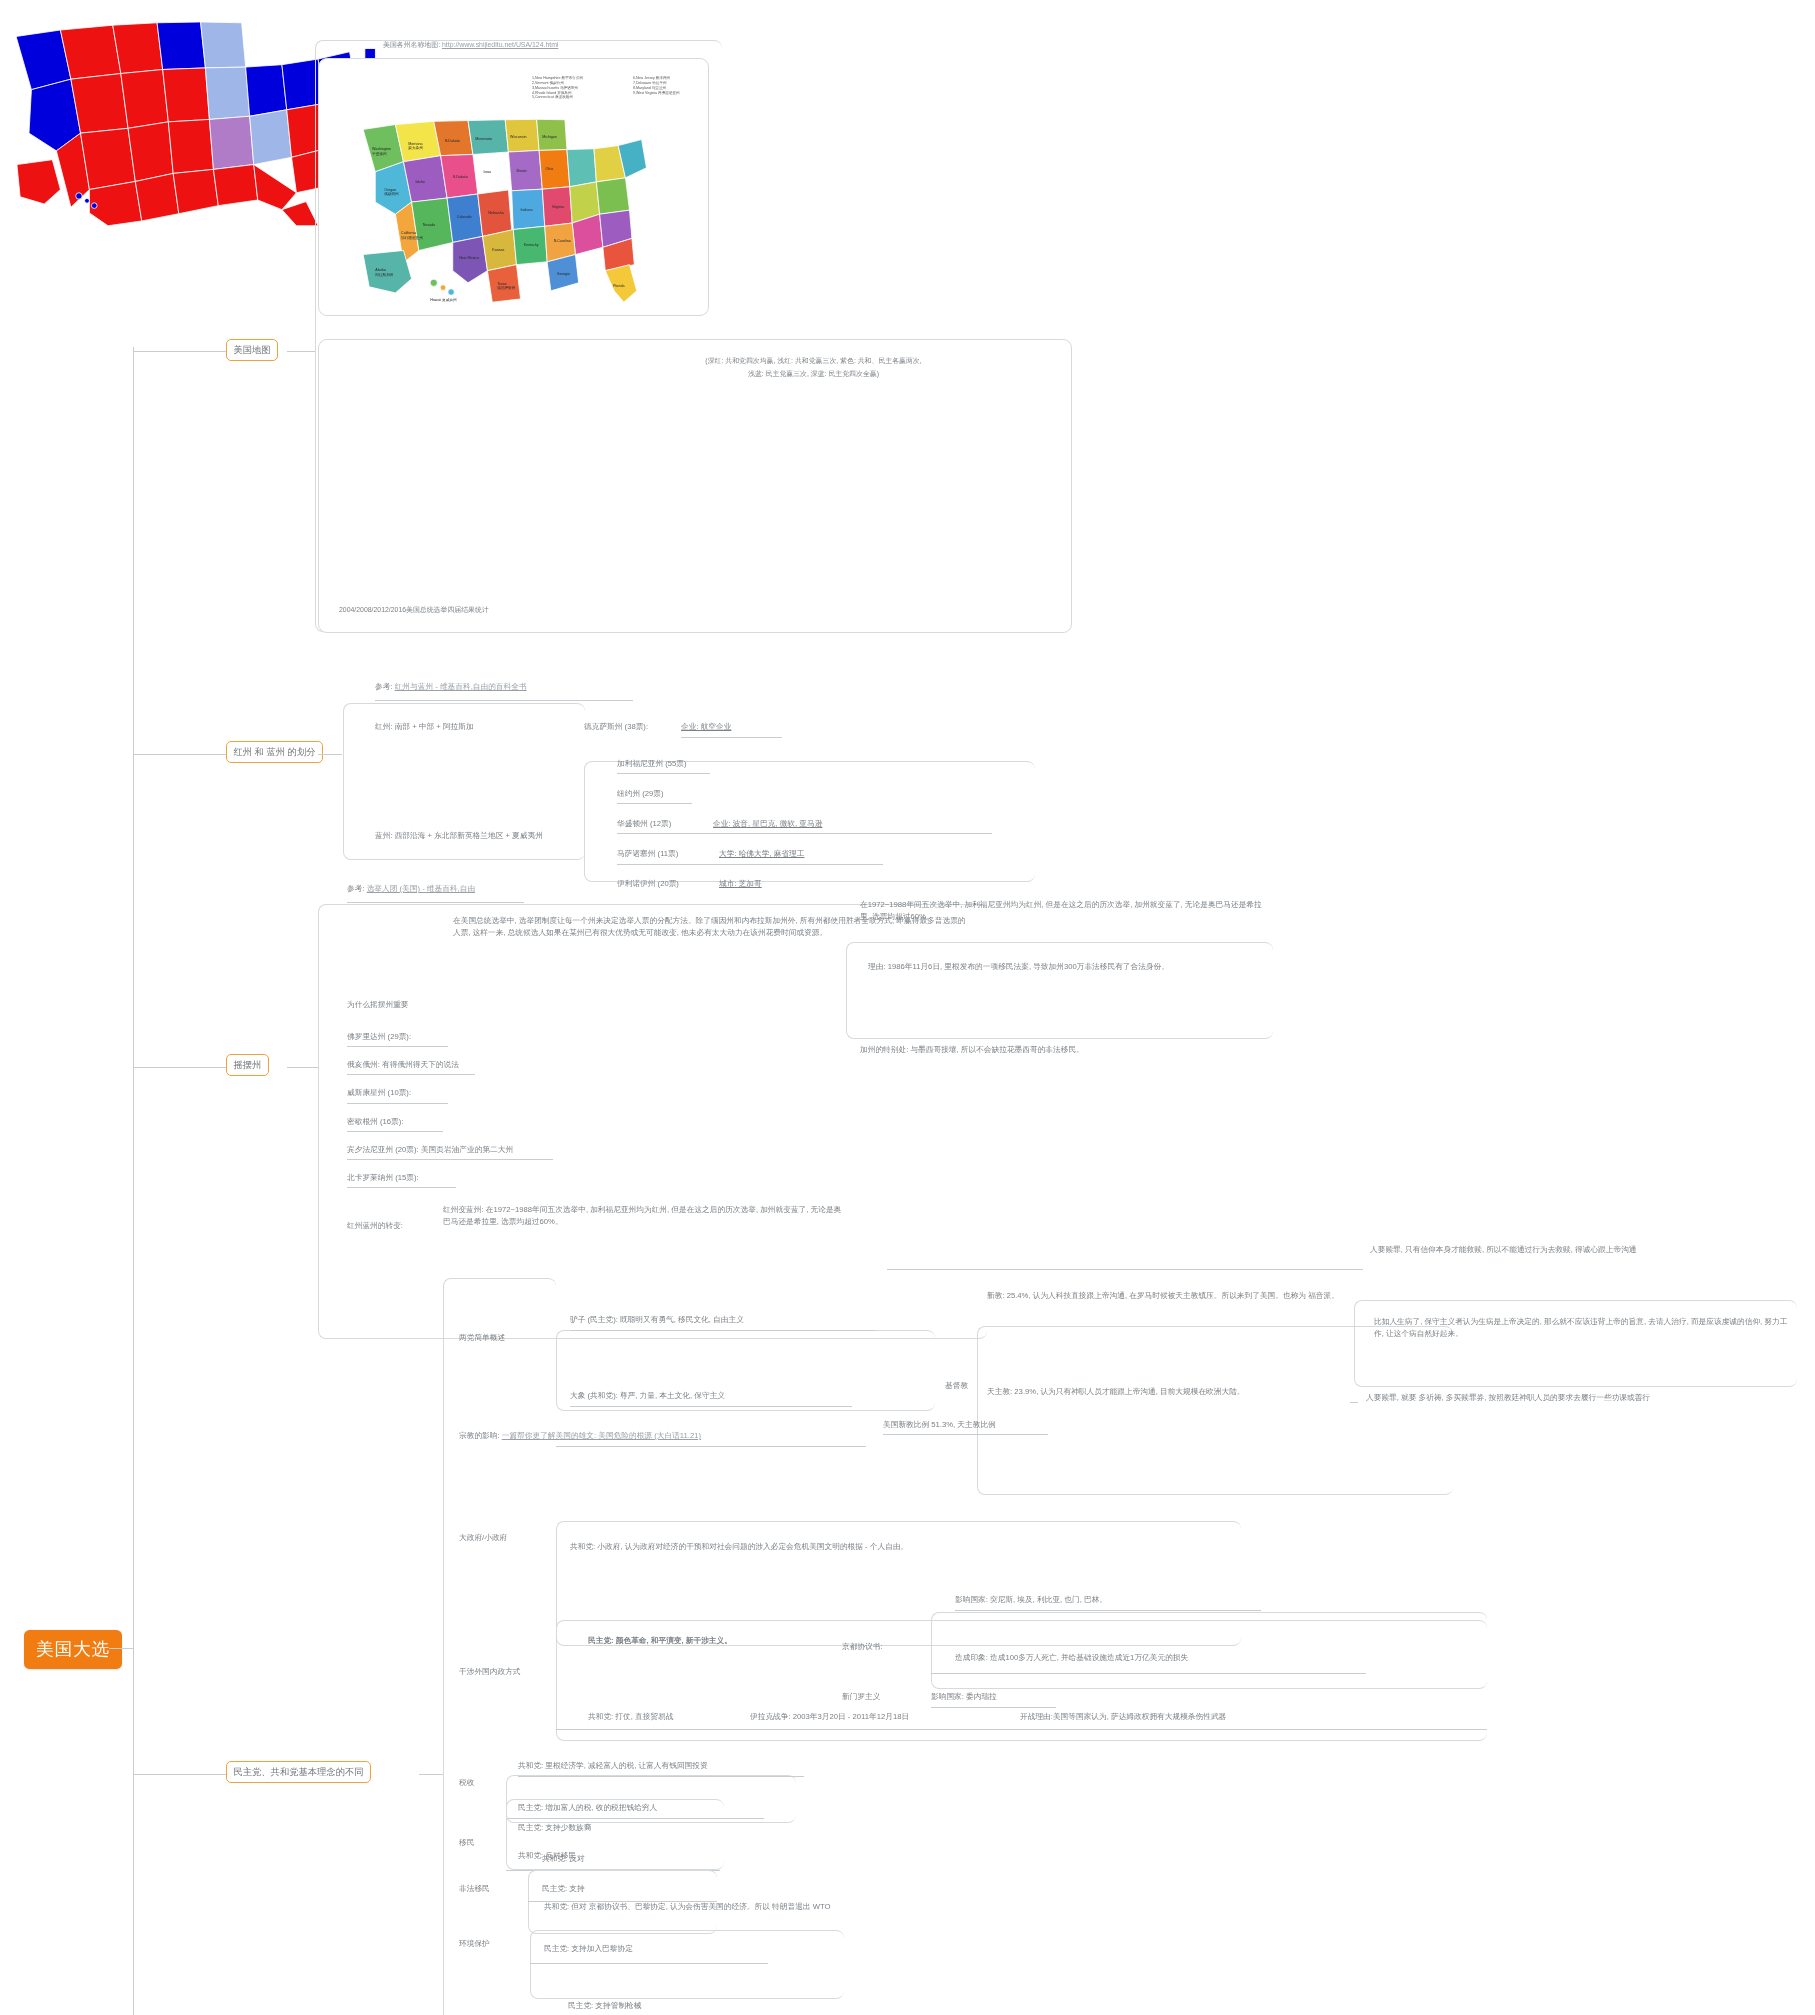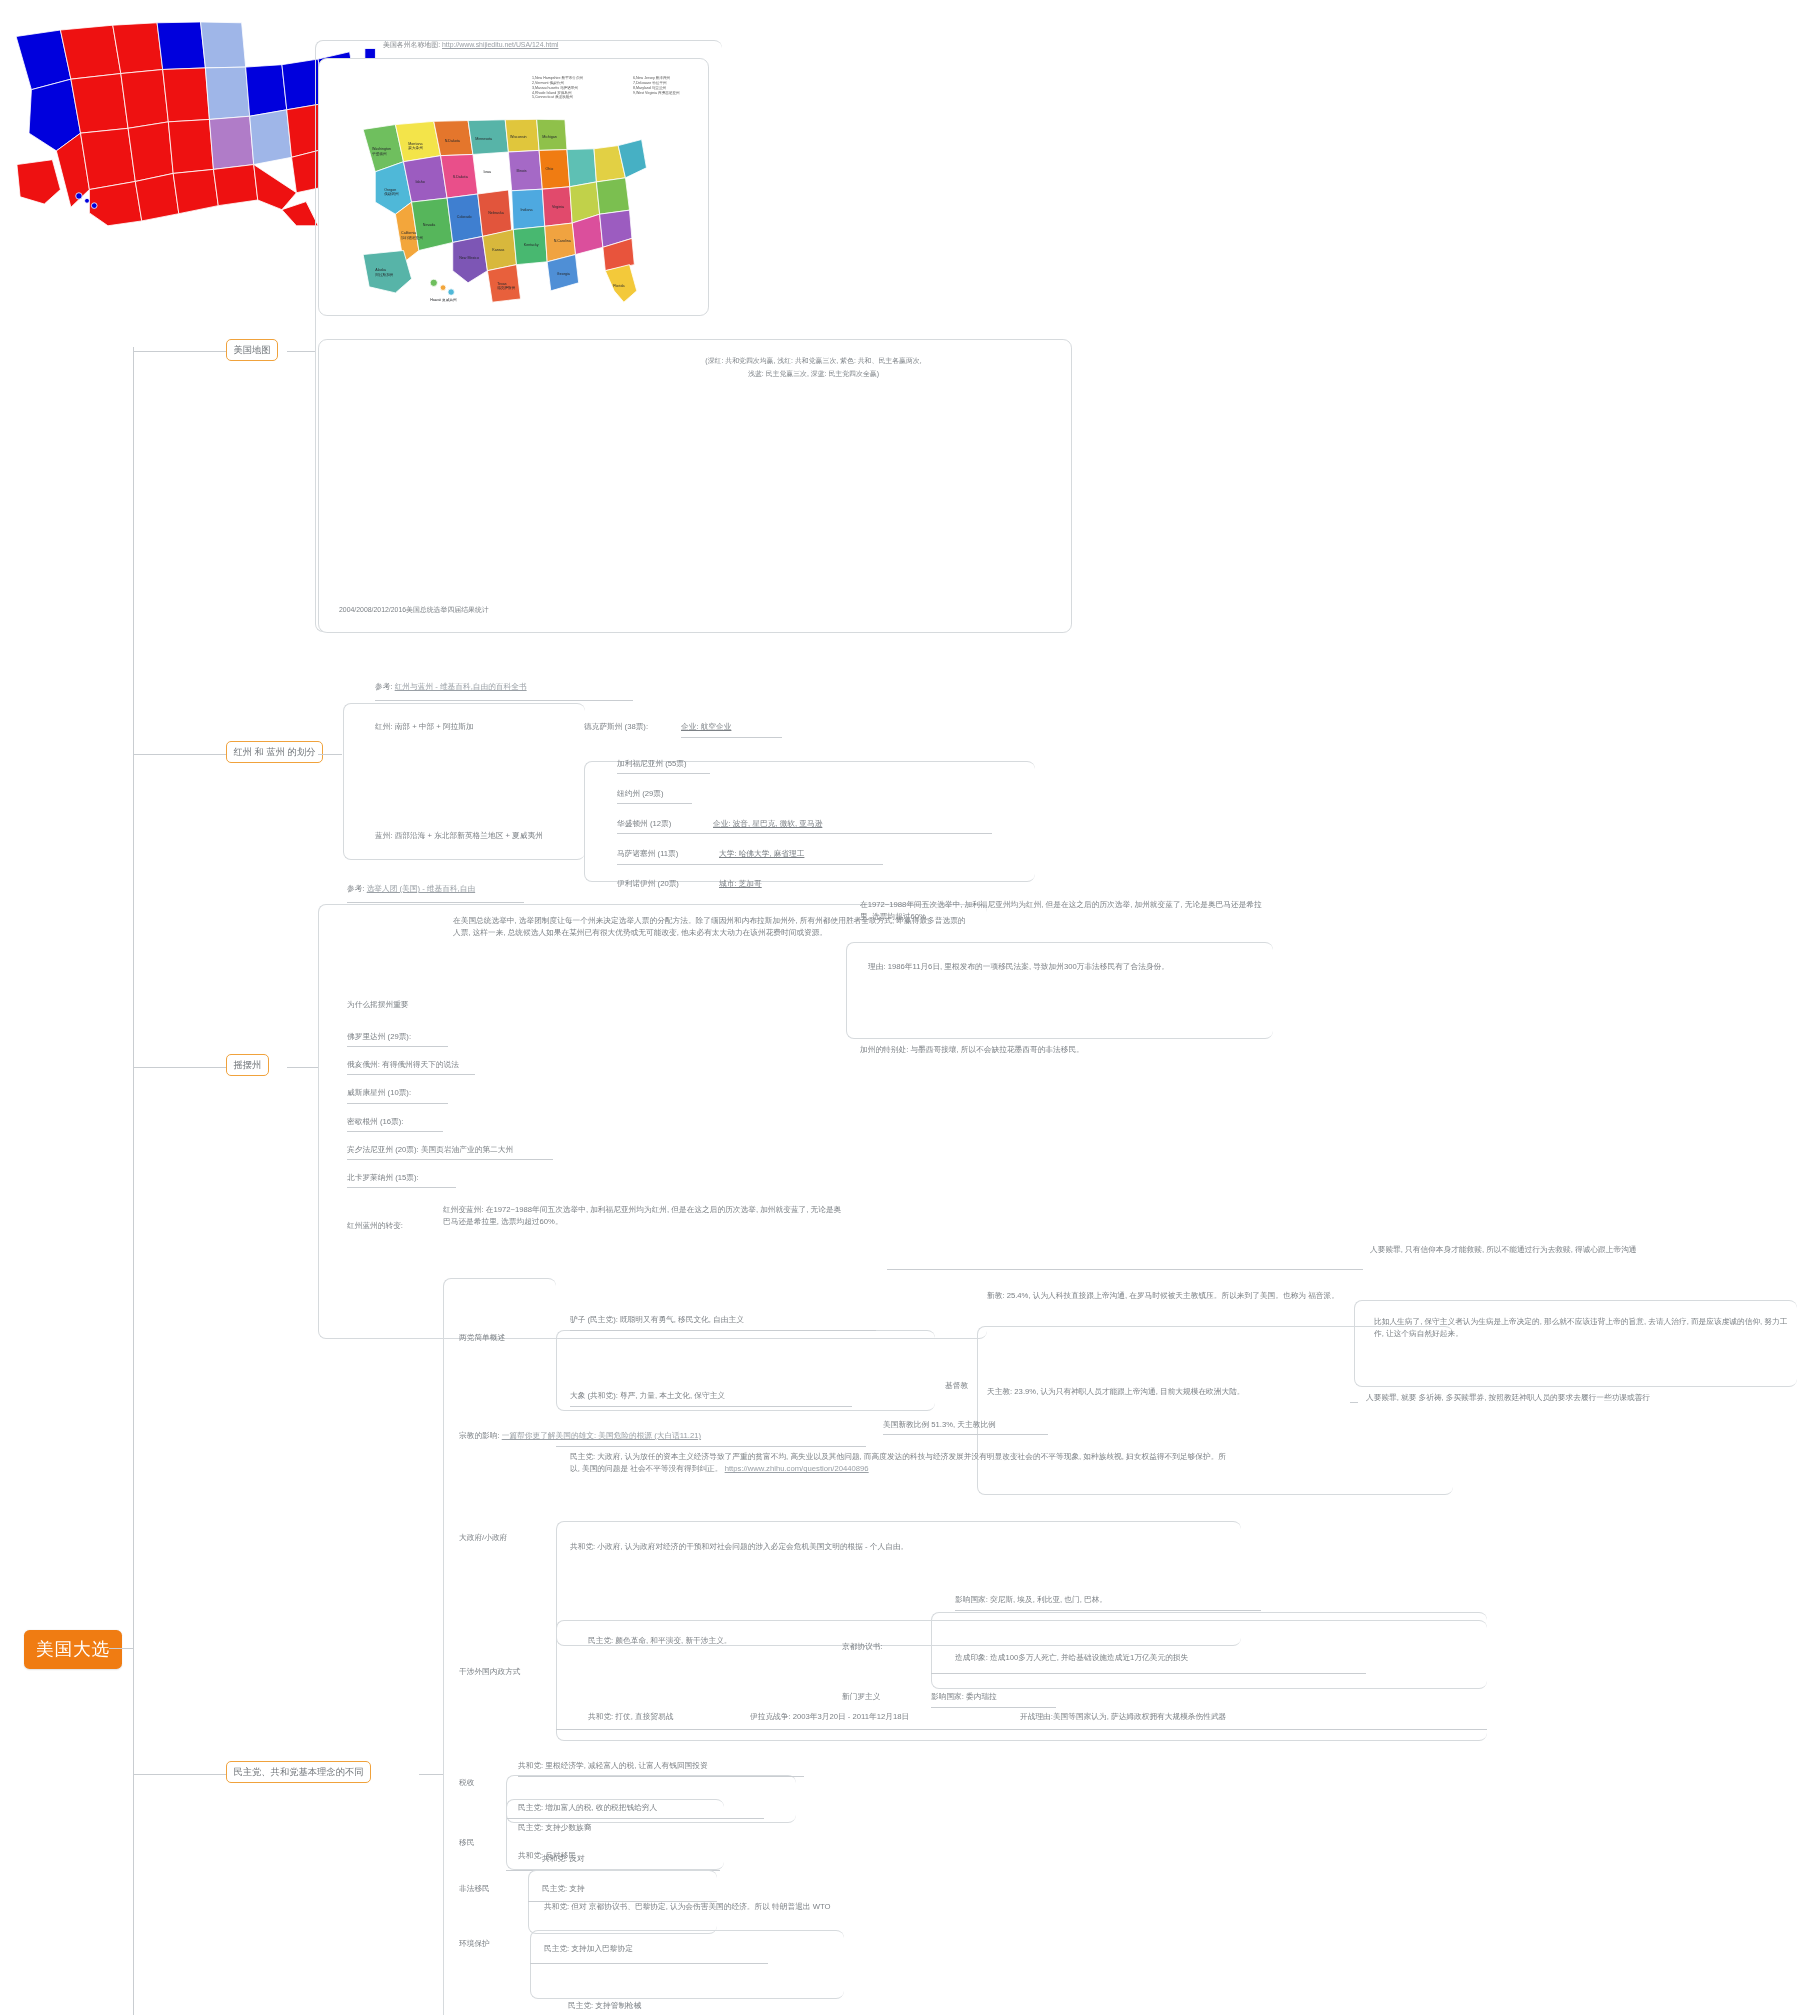--- a/index.html
+++ b/index.html
@@ -345,28 +345,27 @@
 
   <div class="t" style="left:1370px; top:1244px; width:427px;">人要赎罪, 只有信仰本身才能救赎, 所以不能通过行为去救赎, 得诚心跟上帝沟通</div>
   <div class="brk2" style="left:1354px; top:1300px; width:443px; height:87px;"></div>
   <div class="t" style="left:1374px; top:1316px; width:419px;">比如人生病了, 保守主义者认为生病是上帝决定的, 那么就不应该违背上帝的旨意, 去请人治疗, 而是应该虔诚的信仰, 努力工作, 让这个病自然好起来。</div>
   <div class="t" style="left:1366px; top:1392px; width:431px;">人要赎罪, 就要 多祈祷, 多买赎罪券, 按照教廷神职人员的要求去履行一些功课或善行</div>
   <div class="ub" style="left:1350px; top:1402px; width:8px;"></div>
 
   <div class="t" style="left:459px; top:1532px;">大政府/小政府</div>
   <div class="brk2" style="left:556px; top:1521px; width:685px; height:125px;"></div>
 
-  <div class="t" style="left:570px; top:1451px; width:661px;"><span>民主党: 大政府, 认为放任的资本主义经济导致了严重的贫富不均, 高失业以及其他问题, 而高度发达的科技与经济发展并没有明显改变社会的不平等现象, 如种族歧视, 妇女权益得不到足够保护。所以, 美国的问题是 社会不平等没有得到纠正。</span> <span class="link">https://www.zhihu.com/question/20440896</span></div>
 
   <div class="t" style="left:570px; top:1541px; width:661px;">共和党: 小政府, 认为政府对经济的干预和对社会问题的涉入必定会危机美国文明的根据 - 个人自由。</div>
 
   <div class="t" style="left:459px; top:1666px;">干涉外国内政方式</div>
   <div class="brk2" style="left:556px; top:1620px; width:931px; height:121px;"></div>
 
-  <div class="t" style="left:588px; top:1635px;">民主党: 颜色革命, 和平演变, 新干涉主义。</div>
+  <div class="t" style="left:588px; top:1635px;font-weight:bold;">民主党: 颜色革命, 和平演变, 新干涉主义。</div>
 
   <div class="t" style="left:842px; top:1641px;">京都协议书:</div>
   <div class="brk2" style="left:931px; top:1612px; width:556px; height:77px;"></div>
   <div class="t" style="left:955px; top:1594px;">影响国家: 突尼斯, 埃及, 利比亚, 也门, 巴林。</div>
   <div class="ub" style="left:955px; top:1610px; width:306px;"></div>
   <div class="t" style="left:955px; top:1652px;">造成印象: 造成100多万人死亡, 并给基础设施造成近1万亿美元的损失</div>
   <div class="ub" style="left:931px; top:1673px; width:435px;"></div>
 
   <div class="t" style="left:842px; top:1691px;">新门罗主义</div>
   <div class="t" style="left:931px; top:1691px;">影响国家: 委内瑞拉</div>

